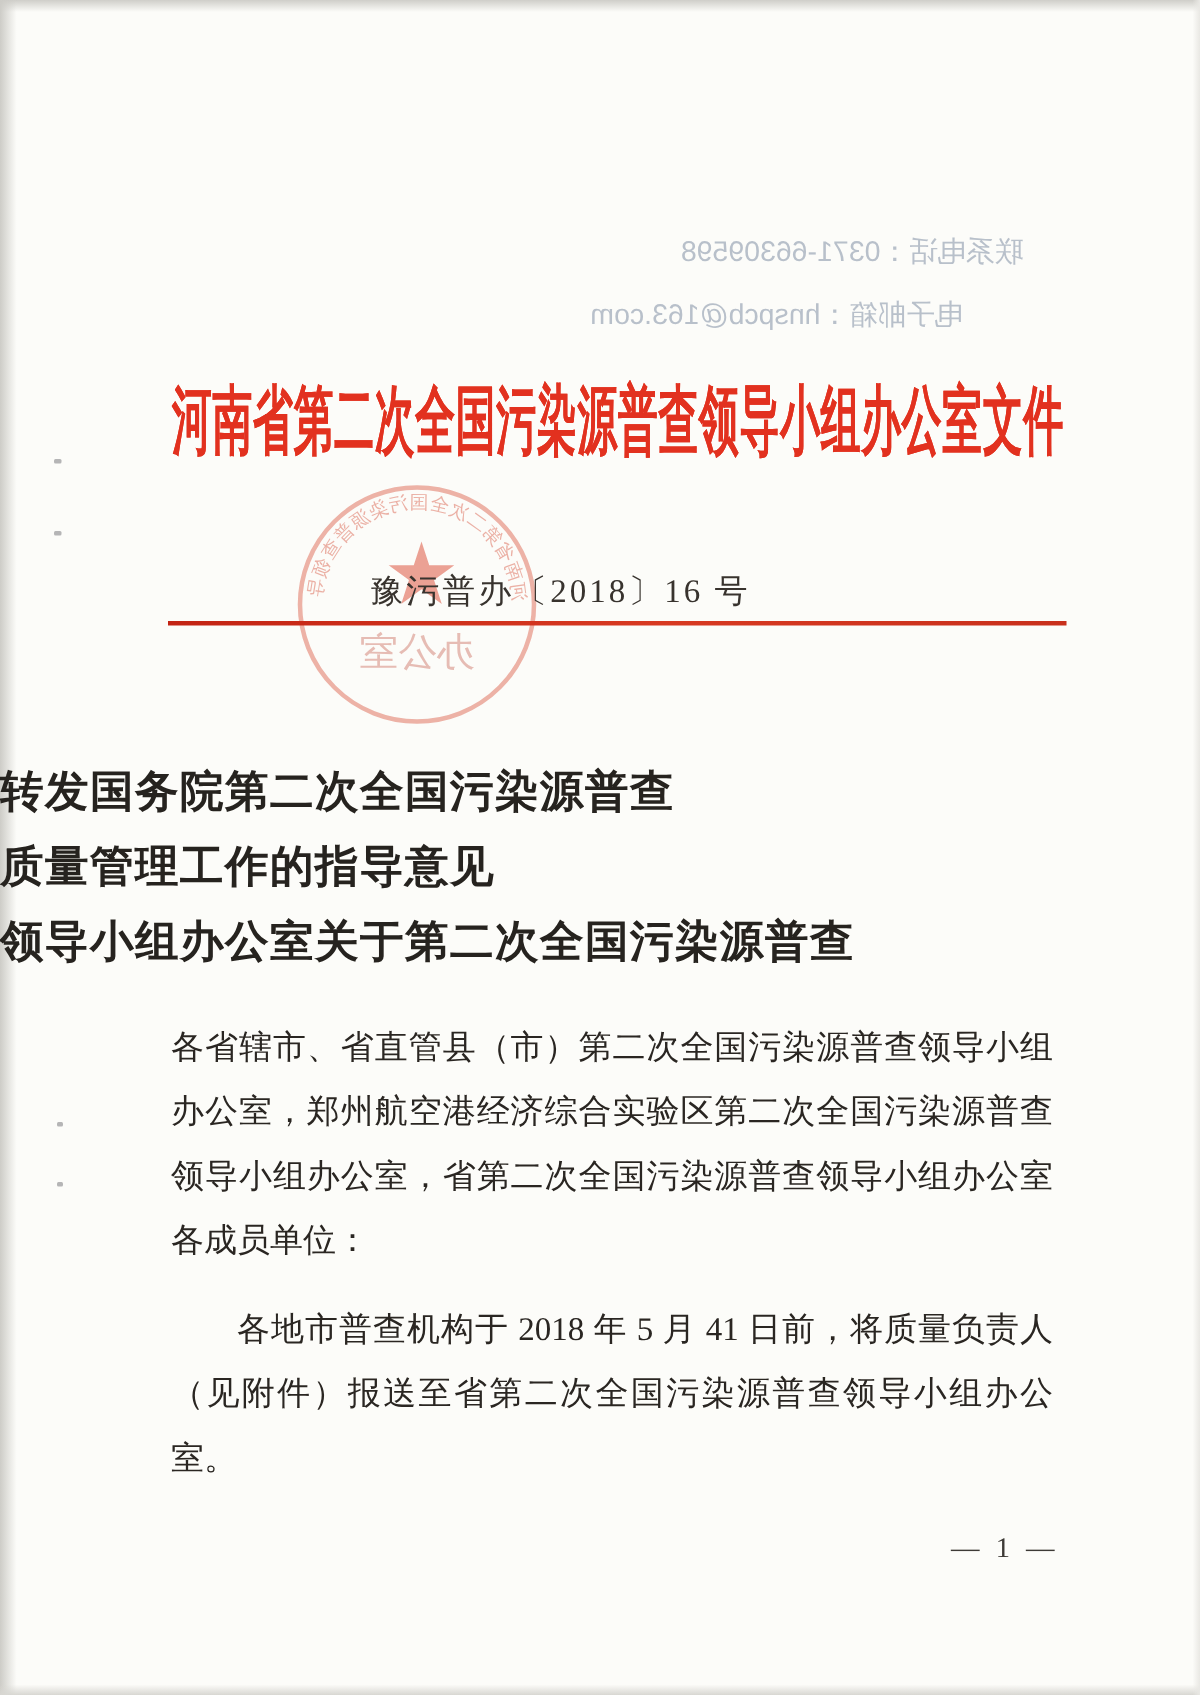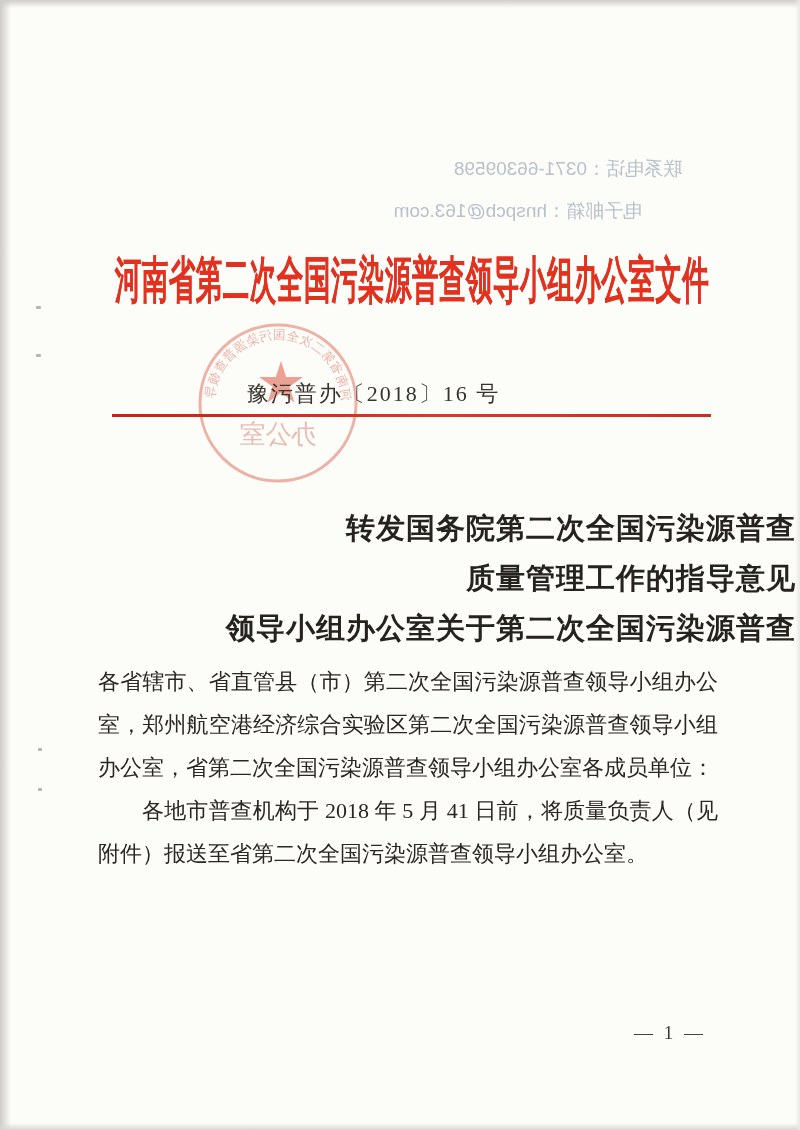--- a/index.html
+++ b/index.html
@@ -45,31 +45,31 @@
   .docnum{
     position:absolute;left:0;top:379px;width:693px;text-align:center;
     font-size:22px;color:#38332e;letter-spacing:2px;text-indent:54px;
   }
   .redline{
     position:absolute;left:112px;top:414px;width:599px;height:3px;
     background:linear-gradient(90deg,#c32414,#d83a22 55%,#c8301c);
   }
 
   .doc-title{
-    position:absolute;left:0;top:503px;width:796px;text-align:right;
+    position:absolute;left:0;top:503px;width:796px;text-align:left;
     font-size:29px;font-weight:bold;color:#26231f;
     line-height:50px;letter-spacing:1px;
   }
 
   .body-text{
     position:absolute;left:98px;top:660px;width:620px;
     font-size:22px;line-height:43px;color:#2a2622;
     text-align:justify;
   }
-  .body-text p{margin:0;}
+  .body-text p{margin:16px;}
   .body-text p.indent{text-indent:2em;}
 
   .page-num{
     position:absolute;left:600px;top:1022px;width:140px;text-align:center;
     font-size:19px;color:#3d3a36;letter-spacing:3px;
   }
 
   
   .speck{position:absolute;background:rgba(95,95,100,0.45);border-radius:1px;}
   .s1{left:36px;top:306px;width:5px;height:3px;}

